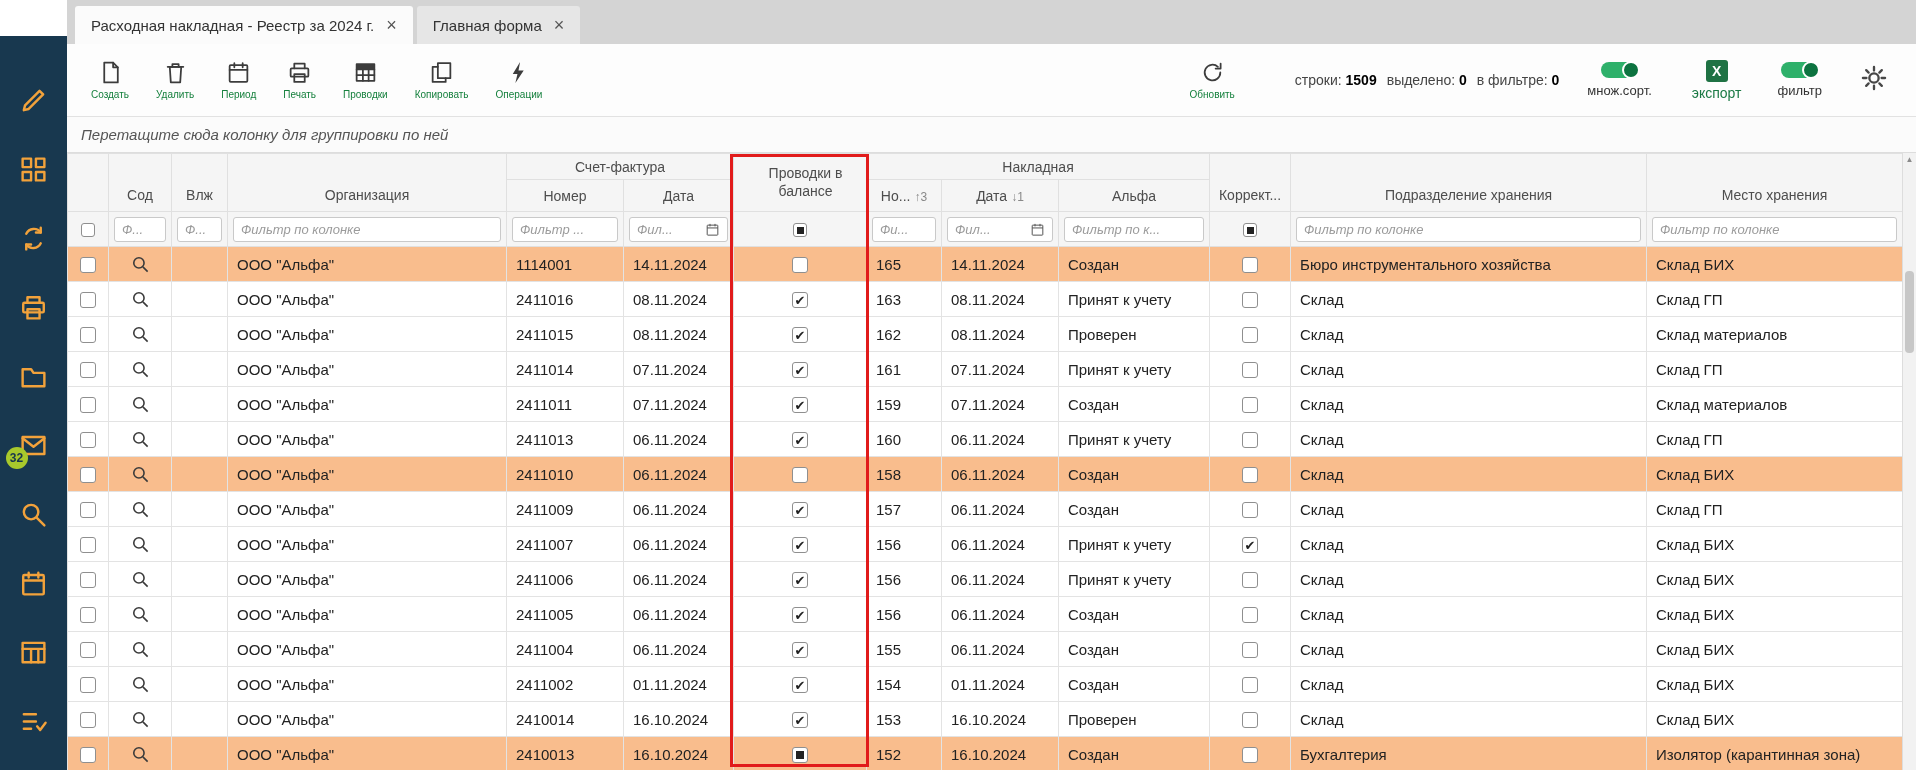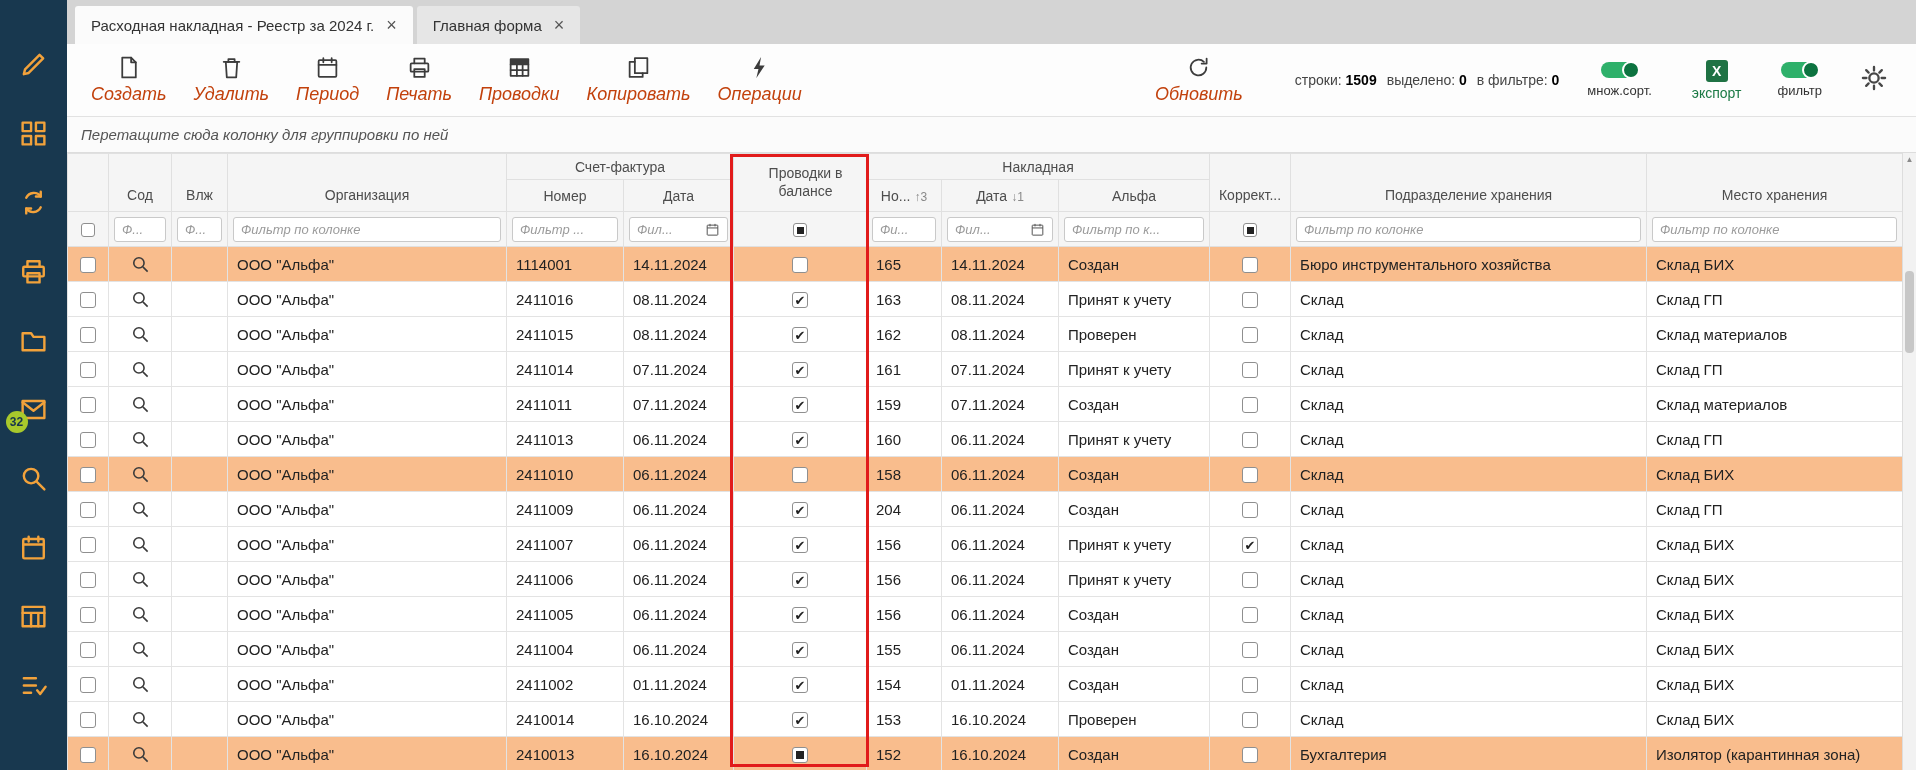--- a/index.html
+++ b/index.html
@@ -1,37 +1,37 @@
 <!DOCTYPE html>
 <html><head>
 <meta charset="utf-8">
 <style>
   * { margin:0; padding:0; box-sizing:border-box; }
   html,body { width:1916px; height:770px; overflow:hidden; font-family:"Liberation Sans", sans-serif; background:#fff; }
   .app { position:relative; width:1916px; height:770px; display:flex; background:#fff; }
 
   
-  .sidebar { width:67px; flex-shrink:0; background:#18384f; display:flex; flex-direction:column; align-items:center; padding-top:48px; gap:37px; }
+  .sidebar { width:67px; flex-shrink:0; background:#18384f; display:flex; flex-direction:column; align-items:center; padding-top:48px; gap:37px;margin-top:36px; }
   .side-item { position:relative; width:32px; height:32px; display:flex; align-items:center; justify-content:center; cursor:pointer; }
   .side-item svg { width:29px; height:29px; stroke:#f2a23b; fill:none; stroke-width:2; stroke-linecap:round; stroke-linejoin:round; }
   .badge { position:absolute; left:-12px; bottom:-8px; min-width:22px; height:22px; border-radius:50%; background:#a8c92c; color:#17364d; font-size:12px; font-weight:bold; display:flex; align-items:center; justify-content:center; }
 
   
   .main { flex:1; display:flex; flex-direction:column; min-width:0; }
   .tabbar { height:44px; background:#d4d4d4; display:flex; align-items:flex-end; padding-left:8px; gap:4px; flex-shrink:0; }
   .tab { height:38px; display:flex; align-items:center; gap:12px; padding:0 16px; font-size:15px; color:#333; background:#e6e6e6; border-radius:3px 3px 0 0; cursor:pointer; white-space:nowrap; }
   .tab.active { background:#fbfbfb; }
   .tab .close { color:#555; font-size:18px; line-height:1; }
 
   
   .toolbar { height:73px; background:#fdfdfd; border-bottom:1px solid #e2e2e2; display:flex; align-items:center; padding:0 16px 0 24px; flex-shrink:0; }
   .tb-btn { display:flex; flex-direction:column; align-items:center; gap:4px; margin-right:27px; cursor:pointer; }
   .tb-btn svg { width:25px; height:25px; stroke:#3c3c3c; fill:none; stroke-width:1.7; stroke-linecap:round; stroke-linejoin:round; }
-  .tb-btn .lbl { color:#c2410c; font-size:18px; white-space:nowrap;font-style:italic; }
-  .refresh { margin-left:auto; margin-right:0; }
+  .tb-btn .lbl { color:#15803d; font-size:10px; white-space:nowrap; }
+  .refresh { margin-left:auto; margin-right:8px; }
   .stats { margin-left:52px; display:flex; gap:10px; font-size:14px; color:#444; white-space:nowrap; align-items:center; }
   .stats b { color:#000; }
   .toggle-wrap { display:flex; flex-direction:column; align-items:center; gap:5px; cursor:pointer; }
   .tg-multisort { margin-left:28px; }
   .tg-filter { margin-left:36px; }
   .toggle { width:38px; height:16px; border-radius:9px; background:#2eb06a; position:relative; }
   .toggle .knob { position:absolute; right:-1px; top:-1px; width:18px; height:18px; border-radius:50%; background:#0d7340; border:2px solid #fff; }
   .toggle-wrap .lbl { font-size:13px; color:#333; white-space:nowrap; }
   .export { margin-left:40px; display:flex; flex-direction:column; align-items:center; gap:3px; cursor:pointer; }
   .xl-icon { width:22px; height:22px; background:#1f7244; border-radius:3px; color:#fff; font-weight:bold; font-size:14px; display:flex; align-items:center; justify-content:center; }
@@ -490,21 +490,21 @@
       <td class="ctr"><span class="cb unchecked"></span></td>
       <td class="ctr"><svg class="lens" viewBox="0 0 24 24">
                   <circle cx="10" cy="10" r="6.5"></circle>
                   <path d="M15 15l6 6"></path>
                 </svg></td>
       <td></td>
       <td>ООО "Альфа"</td>
       <td>2411009</td>
       <td>06.11.2024</td>
       <td class="ctr"><span class="cb checked"></span></td>
-      <td>204</td>
+      <td>157</td>
       <td>06.11.2024</td>
       <td>Создан</td>
       <td class="ctr"><span class="cb unchecked"></span></td>
       <td>Склад</td>
       <td>Склад ГП</td>
     </tr>
             <tr>
       <td class="ctr"><span class="cb unchecked"></span></td>
       <td class="ctr"><svg class="lens" viewBox="0 0 24 24">
                   <circle cx="10" cy="10" r="6.5"></circle>

